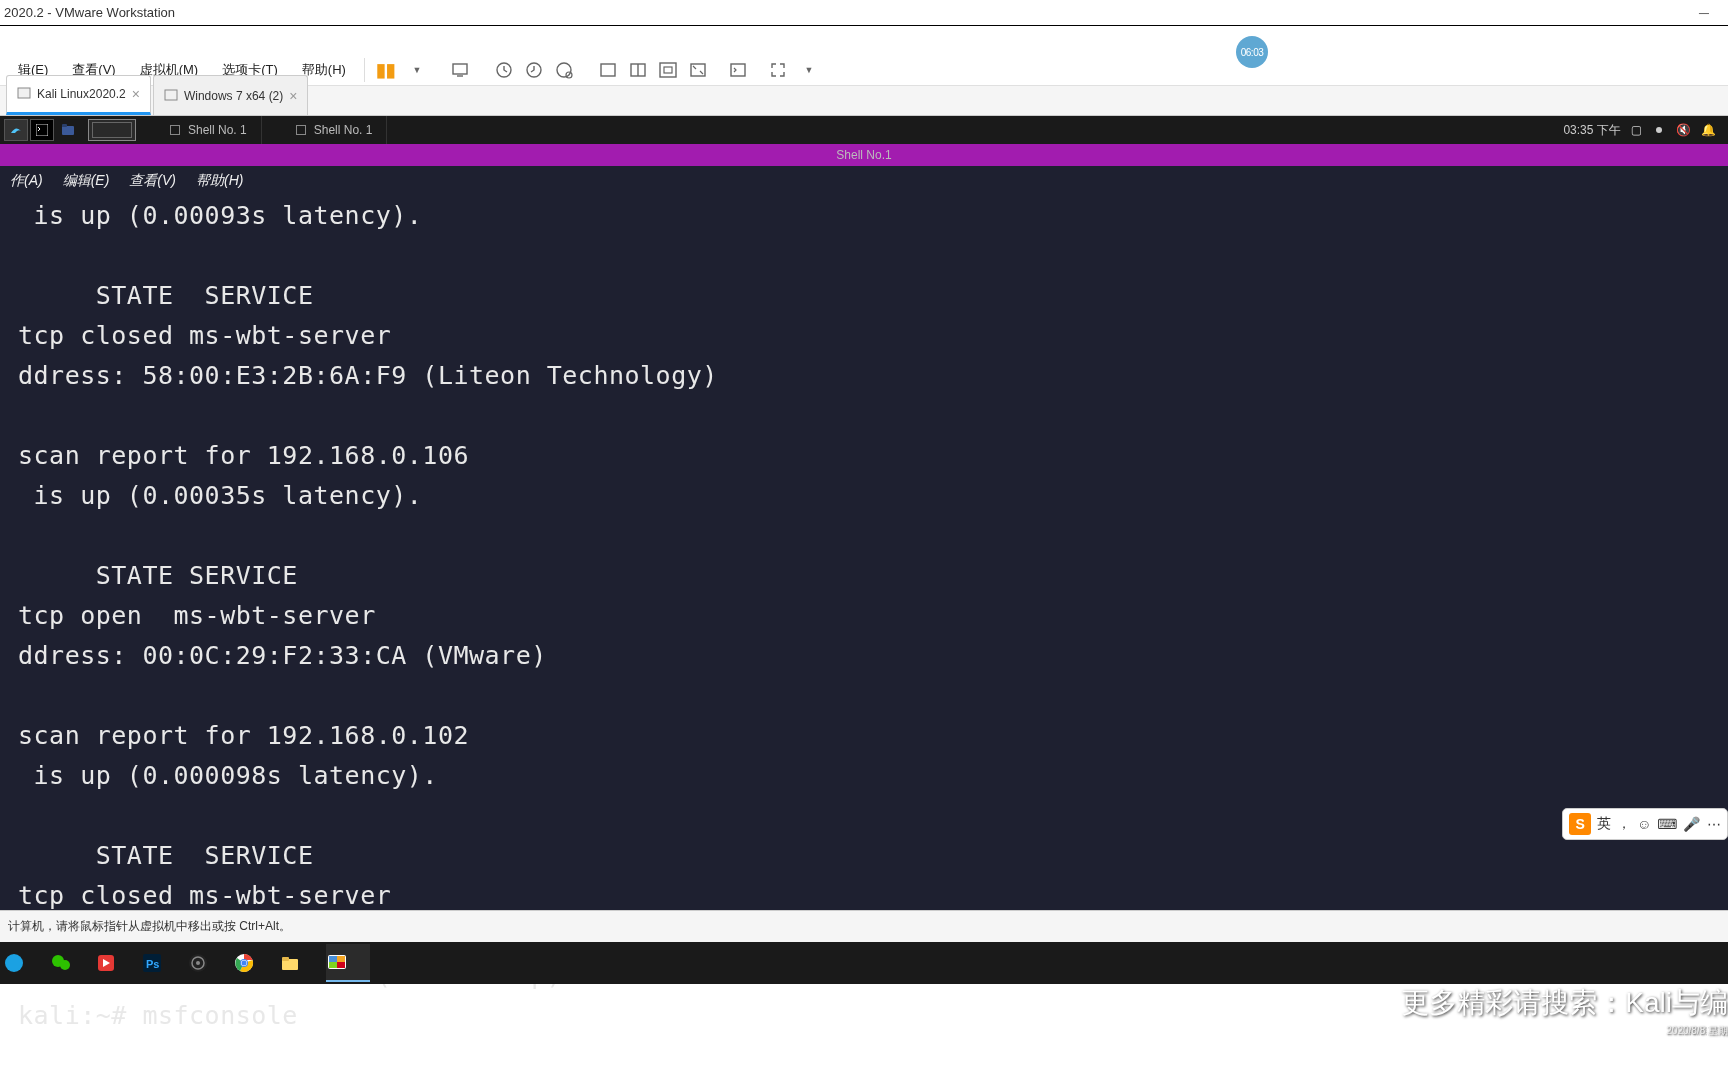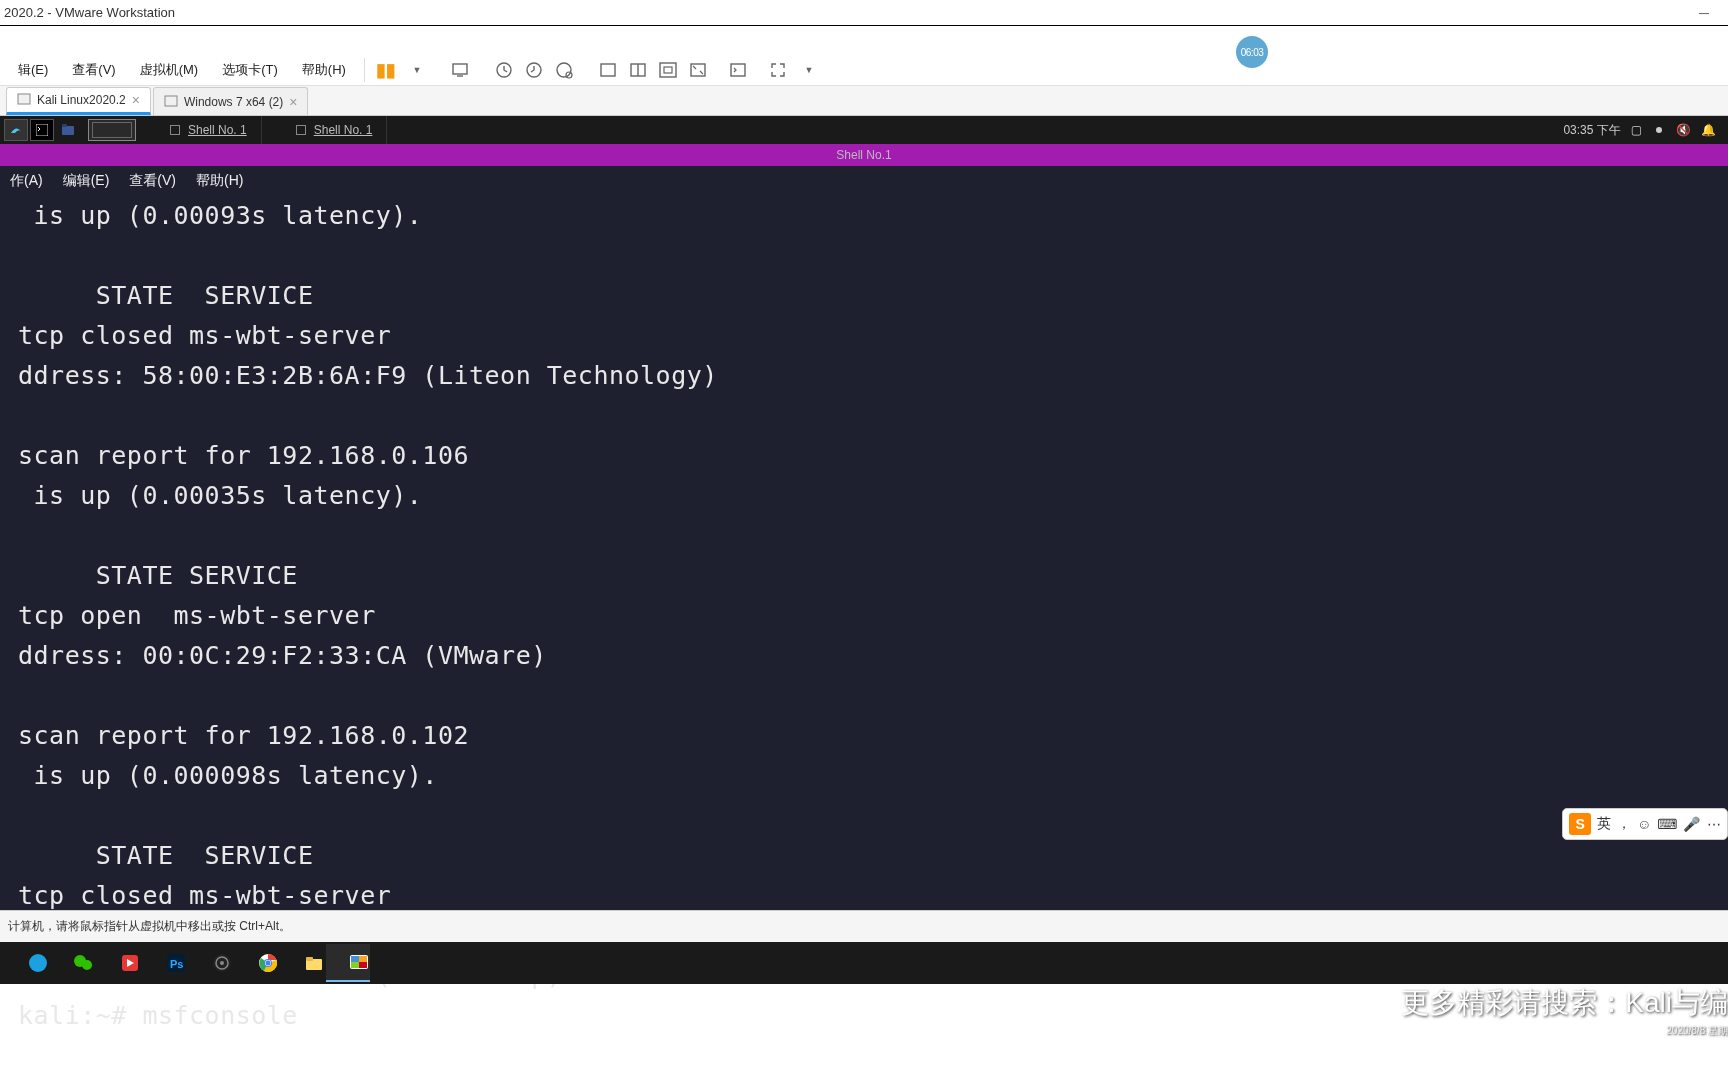--- a/index.html
+++ b/index.html
@@ -7,43 +7,43 @@
 .title-bar { height:26px; background:#fff; display:flex; align-items:center; padding:0 4px; font-size:13px; color:#333; border-bottom:1px solid #000000; }
 .title-bar .spacer { flex:1; }
 .win-btn { width:40px; height:26px; display:flex; align-items:center; justify-content:center; color:#666; font-size:14px; }
 .menu-bar { height:32px; background:#fff; display:flex; align-items:center; padding:0 6px; border-bottom:1px solid #e0e0e0;margin-top:28px; }
 .menu-item { padding:0 12px; font-size:13px; color:#222; height:32px; display:flex; align-items:center; }
 .t-btn { width:30px; height:30px; display:flex; align-items:center; justify-content:center; color:#555; border-radius:3px; }
 .t-sep { width:1px; height:24px; background:#ddd; margin:0 6px; }
 .pause-btn { color:#f39c12; font-size:18px; font-weight:bold; }
 .dd-arrow { font-size:9px; color:#666; margin-left:2px; }
 .vm-tabs { height:30px; background:#f5f5f5; display:flex; align-items:flex-end; padding-left:6px; border-bottom:1px solid #ccc; }
-.vm-tab { height:28px; padding:0 10px; display:flex; align-items:center; gap:6px; background:#fff; border:1px solid #ccc; border-bottom:none; border-radius:3px 3px 0 0; margin-right:2px; font-size:12px; color:#333; }
+.vm-tab { height:40px; padding:0 10px; display:flex; align-items:center; gap:6px; background:#fff; border:1px solid #ccc; border-bottom:none; border-radius:3px 3px 0 0; margin-right:2px; font-size:12px; color:#333; }
 .vm-tab.active { border-bottom:3px solid #2196f3; }
 .vm-tab.inactive { background:#f0f0f0; }
 .vm-tab-close { color:#999; font-size:14px; }
 .vm-tab-icon { width:14px; height:14px; }
 .kali-top-bar { height:28px; background:#1a1a1a; display:flex; align-items:center; color:#ccc; font-size:12px; }
 .kali-left { display:flex; align-items:center; gap:2px; padding-left:4px; }
 .kali-launcher { width:24px; height:22px; background:#333; border:1px solid #555; display:flex; align-items:center; justify-content:center; color:#4fc3f7; }
 .kali-term-icon { width:24px; height:22px; background:#000; border:1px solid #555; display:flex; align-items:center; justify-content:center; color:#fff; }
 .kali-ff-icon { width:24px; height:22px; display:flex; align-items:center; justify-content:center; }
 .kali-workspace { width:48px; height:22px; border:1px solid #888; background:#2a2a2a; margin-left:6px; display:flex; align-items:center; justify-content:center; }
 .kali-ws-box { width:40px; height:16px; border:1px solid #666; }
-.kali-shell-tab { padding:0 14px; height:28px; display:flex; align-items:center; gap:8px; color:#bbb; border-right:1px solid #333; margin-left:20px;text-decoration:underline; }
+.kali-shell-tab { padding:0 14px; height:28px; display:flex; align-items:center; gap:8px; color:#bbb; border-right:1px solid #333; margin-left:20px; }
 .kali-shell-tab .sq { width:10px; height:10px; border:1px solid #888; }
 .kali-right { margin-left:auto; display:flex; align-items:center; gap:10px; padding-right:12px; color:#ccc; }
 .kali-title { height:22px; background:#a21caf; color:#bbb; font-size:12px; display:flex; align-items:center; justify-content:center; }
 .terminal { background:#1e2030; height:744px; padding:0 0 0 0; position:relative; }
-.term-menu { height:30px; display:flex; align-items:center; gap:0; padding-left:0; color:#eee; font-size:14px; }
+.term-menu { height:30px; display:flex; align-items:center; gap:0; padding-left:0; color:#eee; font-size:14px;font-style:italic; }
 .term-menu-item { padding:0 10px; }
 .term-body { font-family:"DejaVu Sans Mono","Consolas",monospace; font-size:25px; line-height:40px; color:#e8e8e8; padding-left:18px; white-space:pre; letter-spacing:0.5px; }
 .vm-status { height:32px; background:#f5f5f5; border-top:1px solid #ccc; display:flex; align-items:center; padding:0 8px; font-size:12px; color:#333; }
 .win-taskbar { height:42px; background:#1a1a1a; display:flex; align-items:center; padding-left:4px; gap:2px; position:relative; }
-.tb-icon { width:44px; height:38px; display:flex; align-items:center; justify-content:flex-end; color:#fff; }
+.tb-icon { width:44px; height:38px; display:flex; align-items:center; justify-content:flex-start; color:#fff; }
 .tb-icon.active { border-bottom:2px solid #76b9ed; background:rgba(255,255,255,0.08); }
 .pill { position:absolute; top:36px; right:460px; width:32px; height:32px; background:#5fa8d3; border-radius:50%; display:flex; align-items:center; justify-content:center; color:#fff; font-size:10px; letter-spacing:-0.5px; }
 .ime-bar { position:absolute; right:0; top:808px; height:32px; background:#fff; border:1px solid #ccc; border-radius:5px; display:flex; align-items:center; padding:0 6px; gap:6px; font-size:14px; color:#333; }
 .ime-s { width:22px; height:22px; background:#ff8800; color:#fff; font-weight:bold; border-radius:3px; display:flex; align-items:center; justify-content:center; }
 .overlay-text { position:absolute; right:0; bottom:58px; color:#fff; font-size:28px; font-weight:normal; text-shadow:1px 1px 3px rgba(0,0,0,0.8); }
 .overlay-date { position:absolute; right:0; bottom:42px; color:#eee; font-size:10px; text-shadow:1px 1px 2px rgba(0,0,0,0.8); }
 .tray { position:absolute; right:2px; bottom:44px; display:flex; gap:2px; color:#ccc; font-size:10px; }
 svg { display:block; }
 </style>
 </head>

